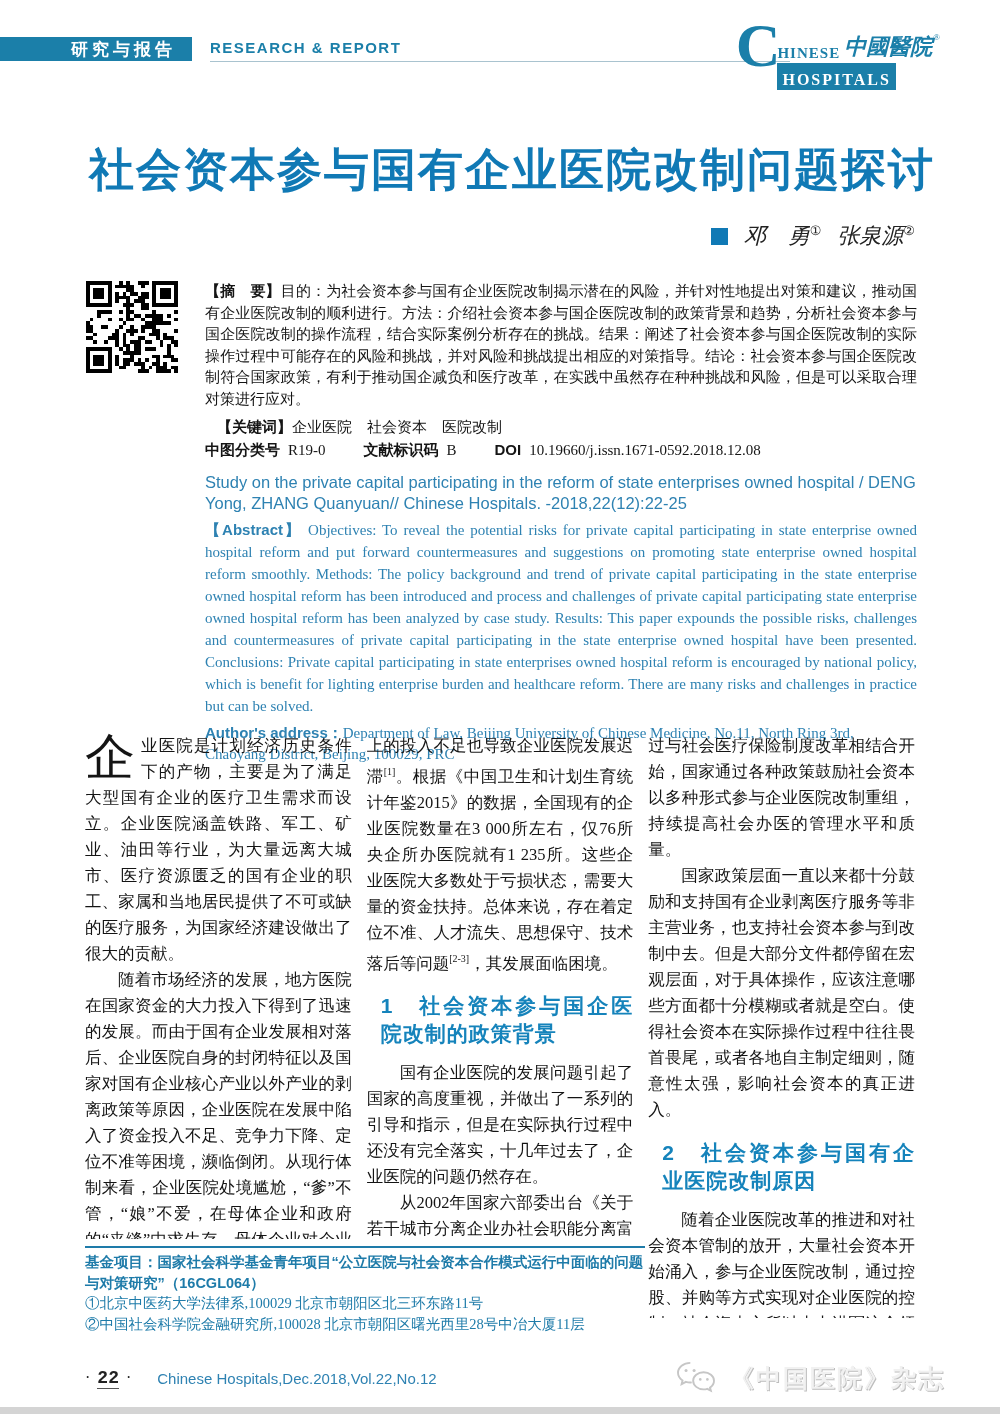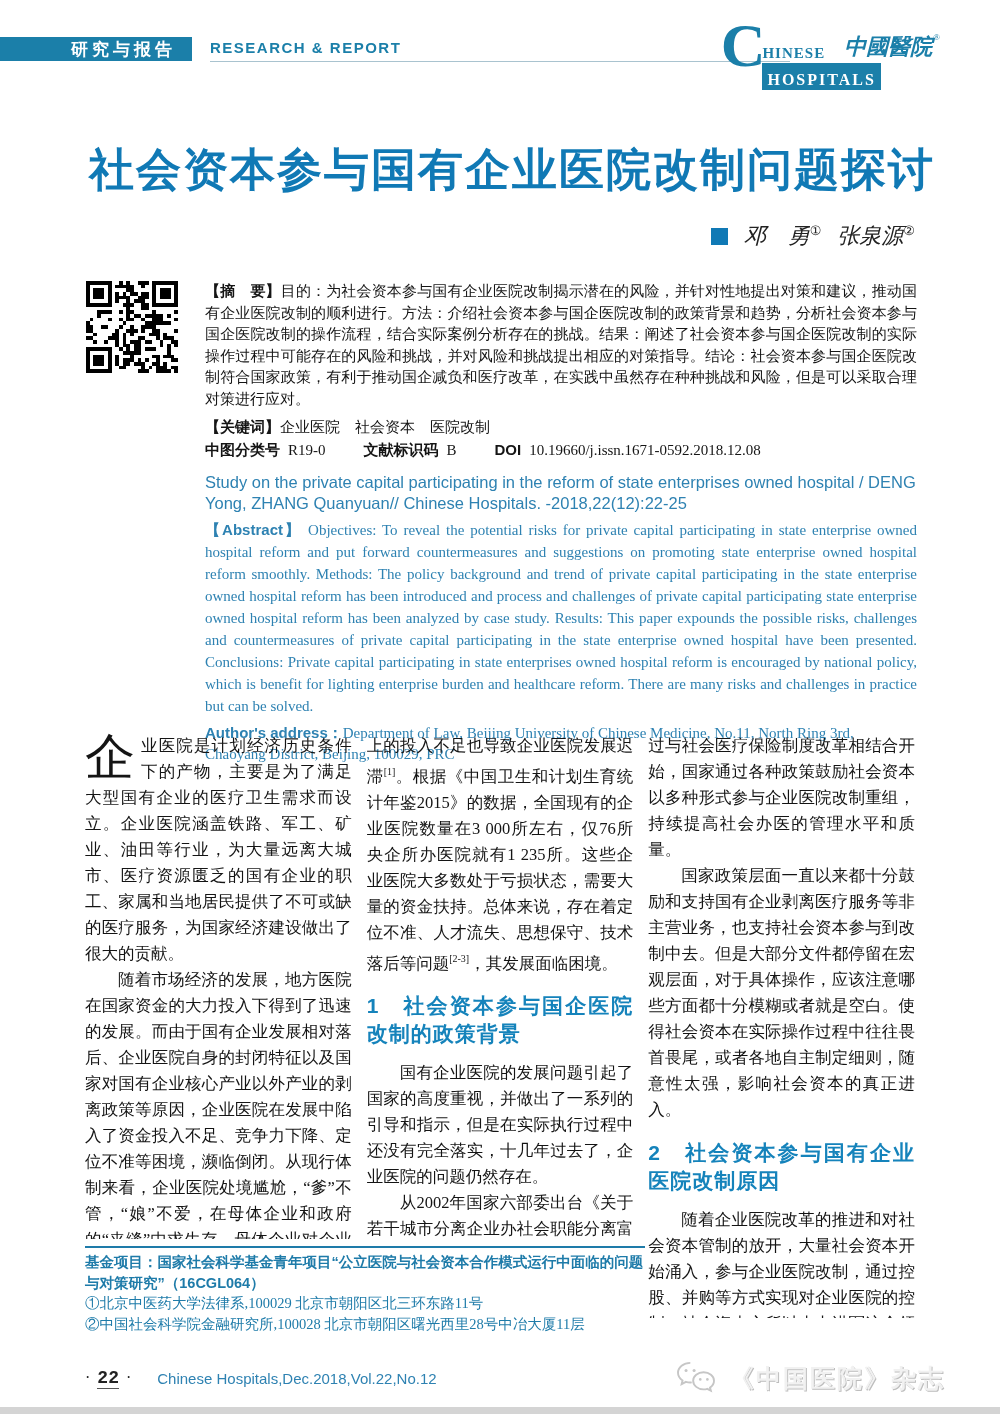--- a/index.html
+++ b/index.html
@@ -11,61 +11,61 @@
           display:flex; align-items:center; justify-content:flex-end; padding-right:16px; box-sizing:border-box; }
   .band span { color:#ffffff; font-family:"Liberation Sans",sans-serif; font-weight:bold; font-size:17px; letter-spacing:4px; }
   .section-en { position:absolute; top:39px; left:210px; color:#1b7fa9; font-family:"Liberation Sans",sans-serif;
                 font-size:15px; font-weight:600; letter-spacing:1.5px; }
   .header-rule { position:absolute; top:61px; left:210px; width:580px; height:1px; background:#a9c3cf; }
   .logo { position:absolute; top:16px; right:60px; display:flex; color:#1b7fa9; }
   .logo-c { font-size:62px; line-height:58px; font-weight:bold; }
   .logo-right { display:flex; flex-direction:column; margin-left:-3px; margin-top:16px; }
   .logo-row1 { display:flex; align-items:flex-end; }
   .logo-hinese { font-weight:bold; font-size:15px; letter-spacing:1px; }
-  .logo-cn { font-size:22px; font-weight:bold; font-style:italic; margin-left:19px; white-space:nowrap; }
+  .logo-cn { font-size:22px; font-weight:bold; font-style:italic; margin-left:4px; white-space:nowrap; }
   .logo-reg { font-size:9px; margin-left:1px; align-self:flex-start; }
   .logo-hosp { background:#1b7fa9; color:#ffffff; font-weight:bold; font-size:16px; letter-spacing:2px;
                padding:8px 5px 1px 5px; margin-top:1px; align-self:flex-start; }
 
   
   .title { position:absolute; top:140px; left:0; width:100%; text-align:center;
            font-family:"Liberation Sans",sans-serif; font-weight:bold; font-size:45px; letter-spacing:2px; color:#1079b5;padding-left:12px; }
   .authors { position:absolute; top:221px; right:85px; display:flex; align-items:center; gap:16px;
              font-size:22px; font-style:italic; color:#222; }
   .author-square { width:17px; height:17px; background:#1079b5; }
   .authors sup { font-size:13px; font-style:normal; }
 
   
   .qr-box { position:absolute; left:86px; top:281px; width:92px; height:92px; }
   .qr-box svg { width:92px; height:92px; shape-rendering:crispEdges; }
 
   
   .front { position:absolute; left:205px; top:280px; width:712px; }
   .abs-cn { font-size:15px; line-height:21.5px; text-align:justify; color:#151515; }
   .label-b { font-family:"Liberation Sans",sans-serif; font-weight:bold; }
-  .kw-cn { margin-top:8px; font-size:15px; }
+  .kw-cn { margin-top:8px; font-size:15px;margin-left:12px; }
   .class-line { margin-top:4px; font-size:15px; display:flex; gap:8px; flex-wrap:wrap; align-items:baseline; }
   .class-line .gap { width:22px; }
   .cite-en { margin-top:12px; color:#2e82b2; font-family:"Liberation Sans",sans-serif; font-size:16.5px; line-height:21px; }
   .abs-en { margin-top:5px; color:#2e82b2; font-size:15px; line-height:22px; text-align:justify; }
   .kw-en { margin-top:7px; color:#2e82b2; font-size:15px; }
   .kw-en .label-b, .addr .label-b { font-family:"Liberation Sans",sans-serif; }
   .addr { margin-top:6px; color:#2e82b2; font-size:15px; line-height:20.5px; }
 
   
   .columns { position:absolute; left:85px; top:733px; width:830px; display:flex; gap:15px; align-items:flex-start; }
   .col { width:270px; font-size:16.5px; line-height:26px; text-align:justify; color:#141414; overflow:hidden; }
   .col-1, .col-2 { height:506px; }
   .col-3 { height:585px; }
   .col p { margin:0; }
   .col p.indent { text-indent:2em; }
   .dropcap { float:left; font-size:50px; line-height:44px; padding:2px 6px 0 0; }
   .col sup { font-size:10px; }
   .sec-heading { font-family:"Liberation Sans",sans-serif; color:#1583bb; font-size:21px; line-height:28px;
-                 font-weight:bold; letter-spacing:1px; margin:16px 0 12px 0; }
+                 font-weight:bold; letter-spacing:1px; margin:16px 0 12px 14px; }
 
   
   .footnote { position:absolute; left:85px; top:1246px; width:560px; border-top:2px solid #1e7ba9;
               padding-top:4px; color:#1e7ba9; font-size:14.5px; line-height:20.5px; }
   .fn-fund { font-family:"Liberation Sans",sans-serif; font-weight:bold; }
 
   
   .footer { position:absolute; left:85px; right:55px; top:1360px; display:flex; align-items:center; }
   .page-no { display:flex; align-items:center; gap:7px; color:#222; font-size:16px; }
   .page-num { font-family:Liberation Mono, monospace; font-weight:bold; font-size:18px; border-bottom:1.5px solid #555; }

